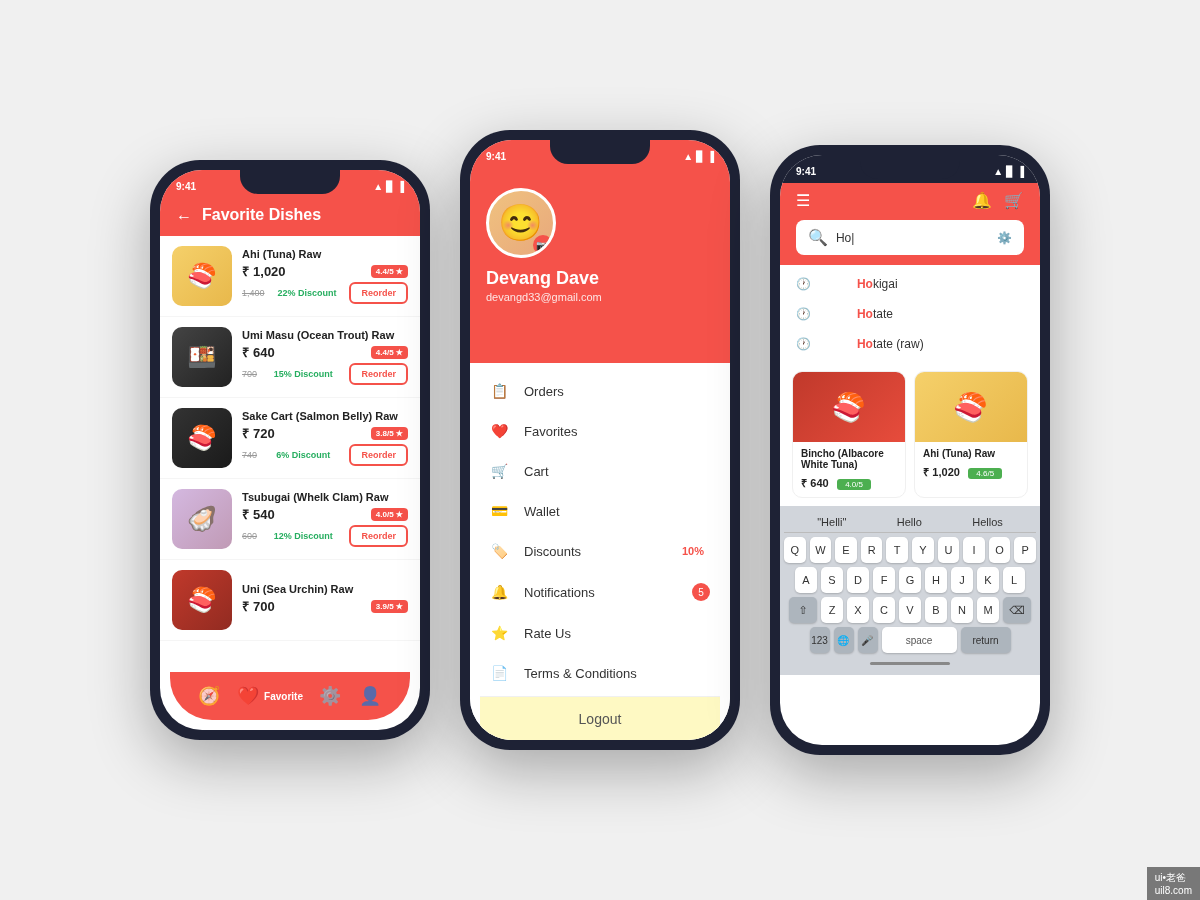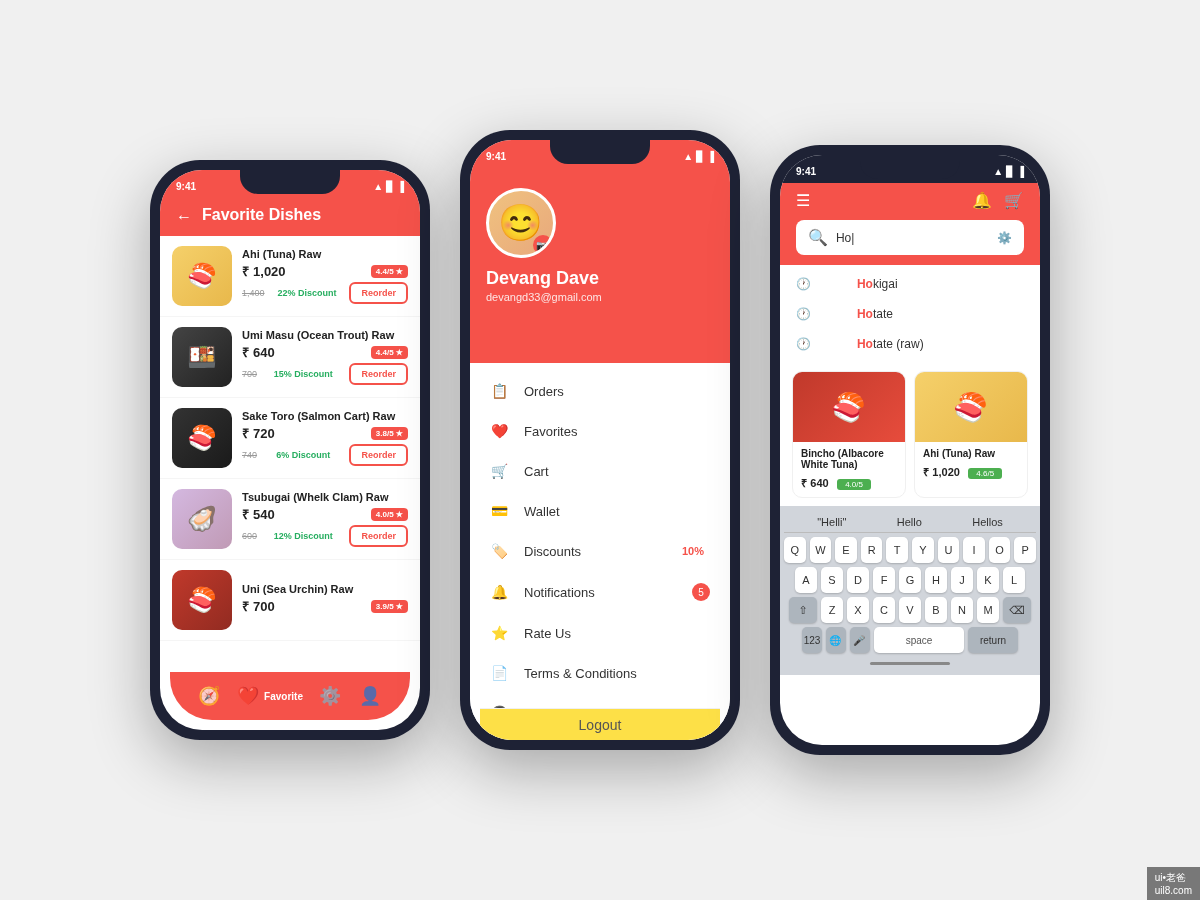--- a/index.html
+++ b/index.html
@@ -310,22 +310,22 @@
     }
 
     .badge-red { color: #f5524a; }
     .badge-green { background: #f5524a; color: white; border-radius: 50%; width: 18px; height: 18px; display: flex; align-items: center; justify-content: center; font-size: 10px; }
 
     .logout-section {
       position: absolute;
       bottom: 0;
       left: 10px;
       right: 10px;
-      height: 32px;
-      background: #fde047;
+      height: 44px;
+      background: #fef9c3;
       display: flex;
       align-items: center;
       justify-content: center;
       border-top: 1px solid #f0f0f0;
     }
 
     .logout-btn {
       font-size: 14px;
       color: #555;
       font-weight: 500;
@@ -483,21 +483,21 @@
       cursor: pointer;
     }
 
     .kbd-key.dark-key {
       background: #adb5bd;
       color: #333;
       width: 28px;
     }
 
     .kbd-key.space-key {
-      width: 90px;
+      width: 75px;
       font-size: 10px;
       color: #555;
     }
 
     .kbd-key.return-key {
       width: 50px;
       font-size: 10px;
       background: #adb5bd;
     }
 
@@ -568,21 +568,21 @@
             <span class="fav-old-price">700</span>
             <span class="fav-discount">15% Discount</span>
             <button class="reorder-btn">Reorder</button>
           </div>
         </div>
       </div>
 
       <div class="fav-item">
         <div class="fav-img sushi-salmon">🍣</div>
         <div class="fav-info">
-          <div class="fav-name">Sake Toro (Salmon Cart) Raw</div>
+          <div class="fav-name">Sake Cart (Salmon Belly) Raw</div>
           <div class="fav-price-row">
             <span class="fav-price">₹ 720</span>
             <span class="fav-rating">3.8/5 ★</span>
           </div>
           <div class="fav-discount-row">
             <span class="fav-old-price">740</span>
             <span class="fav-discount">6% Discount</span>
             <button class="reorder-btn">Reorder</button>
           </div>
         </div>

